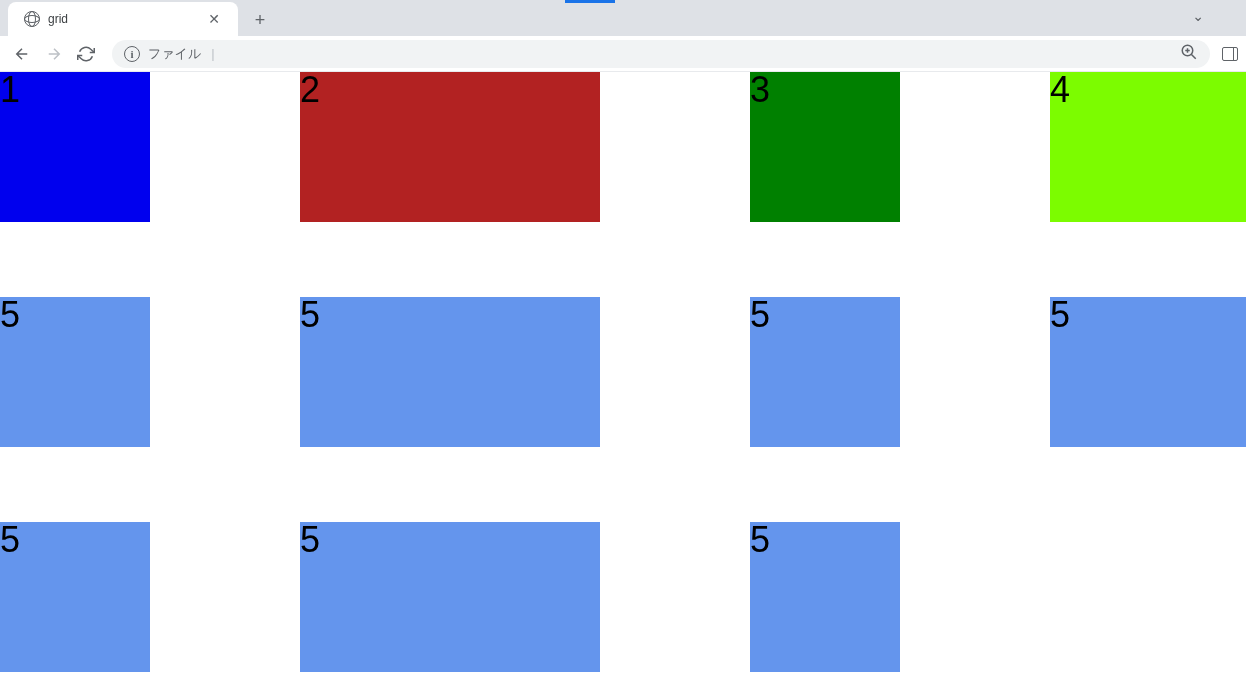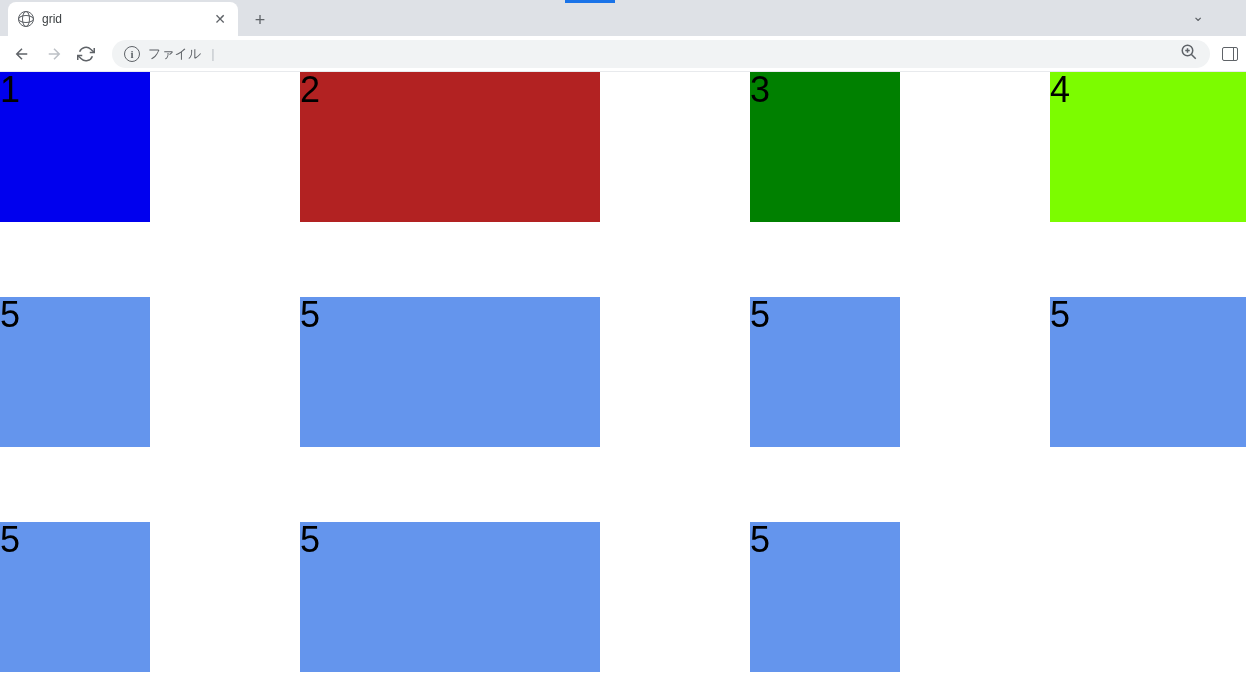--- a/index.html
+++ b/index.html
@@ -27,21 +27,21 @@
       background: #1a73e8;
     }
     .tab {
       background: #fff;
       height: 34px;
       width: 230px;
       margin-left: 8px;
       border-radius: 8px 8px 0 0;
       display: flex;
       align-items: center;
-      padding: 0 10px;
+      padding: 0 16px;
       font-size: 12px;
       color: #3c4043;
       position: relative;
     }
     .tab-icon {
       width: 16px;
       height: 16px;
       margin-right: 8px;
       border: 1.5px solid #5f6368;
       border-radius: 50%;

